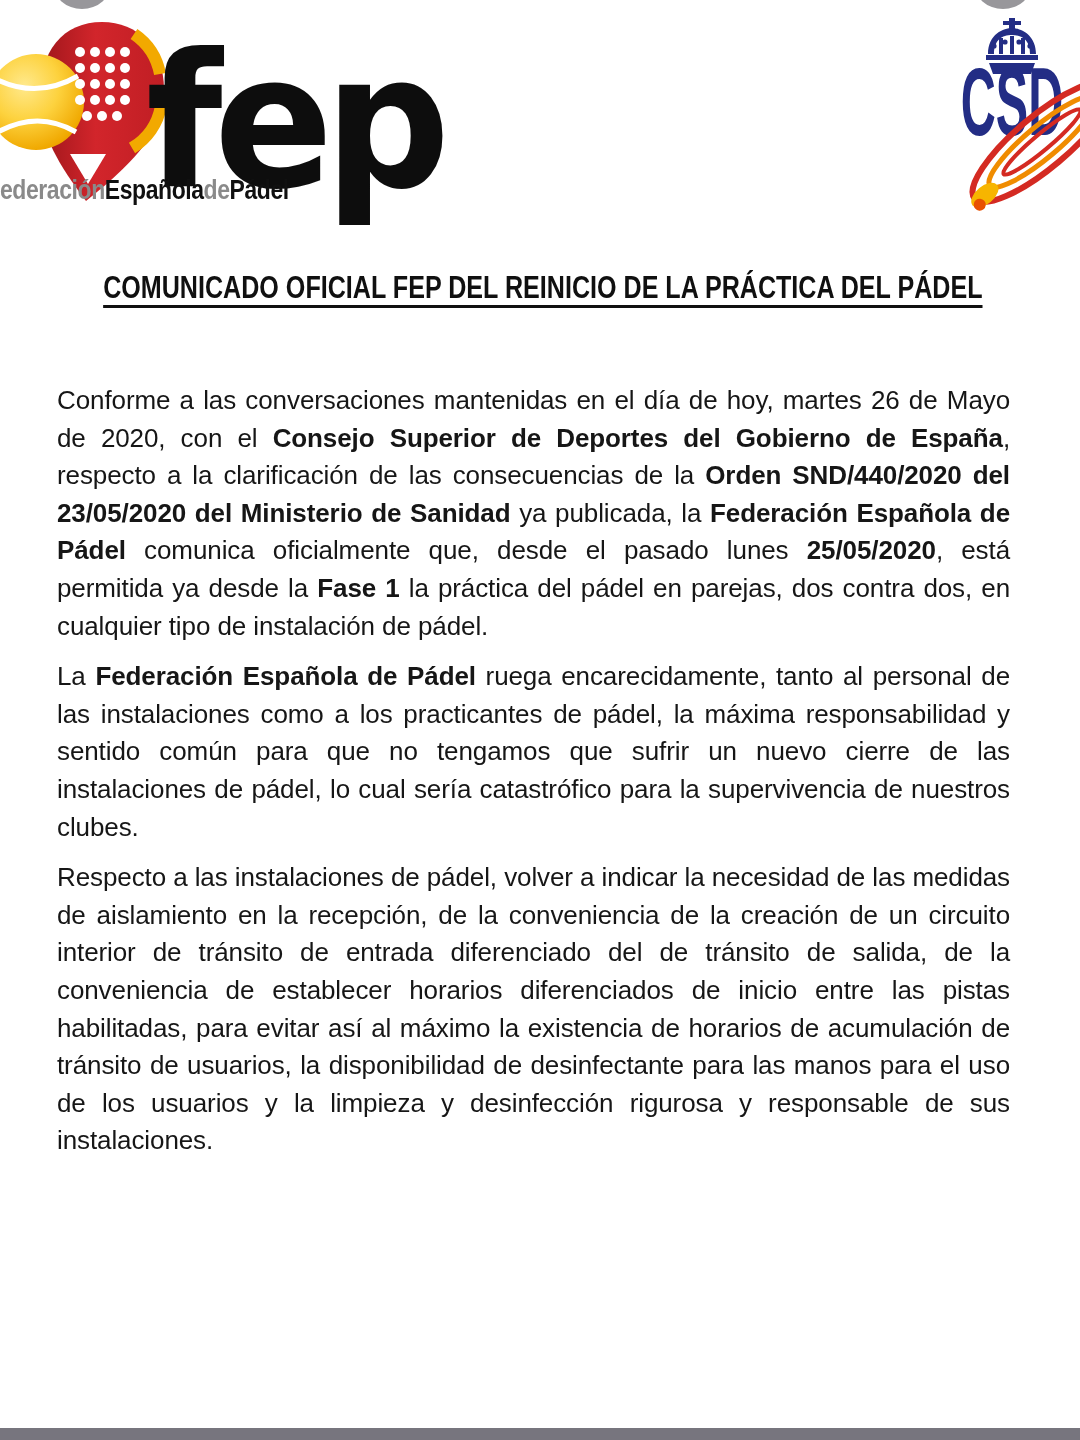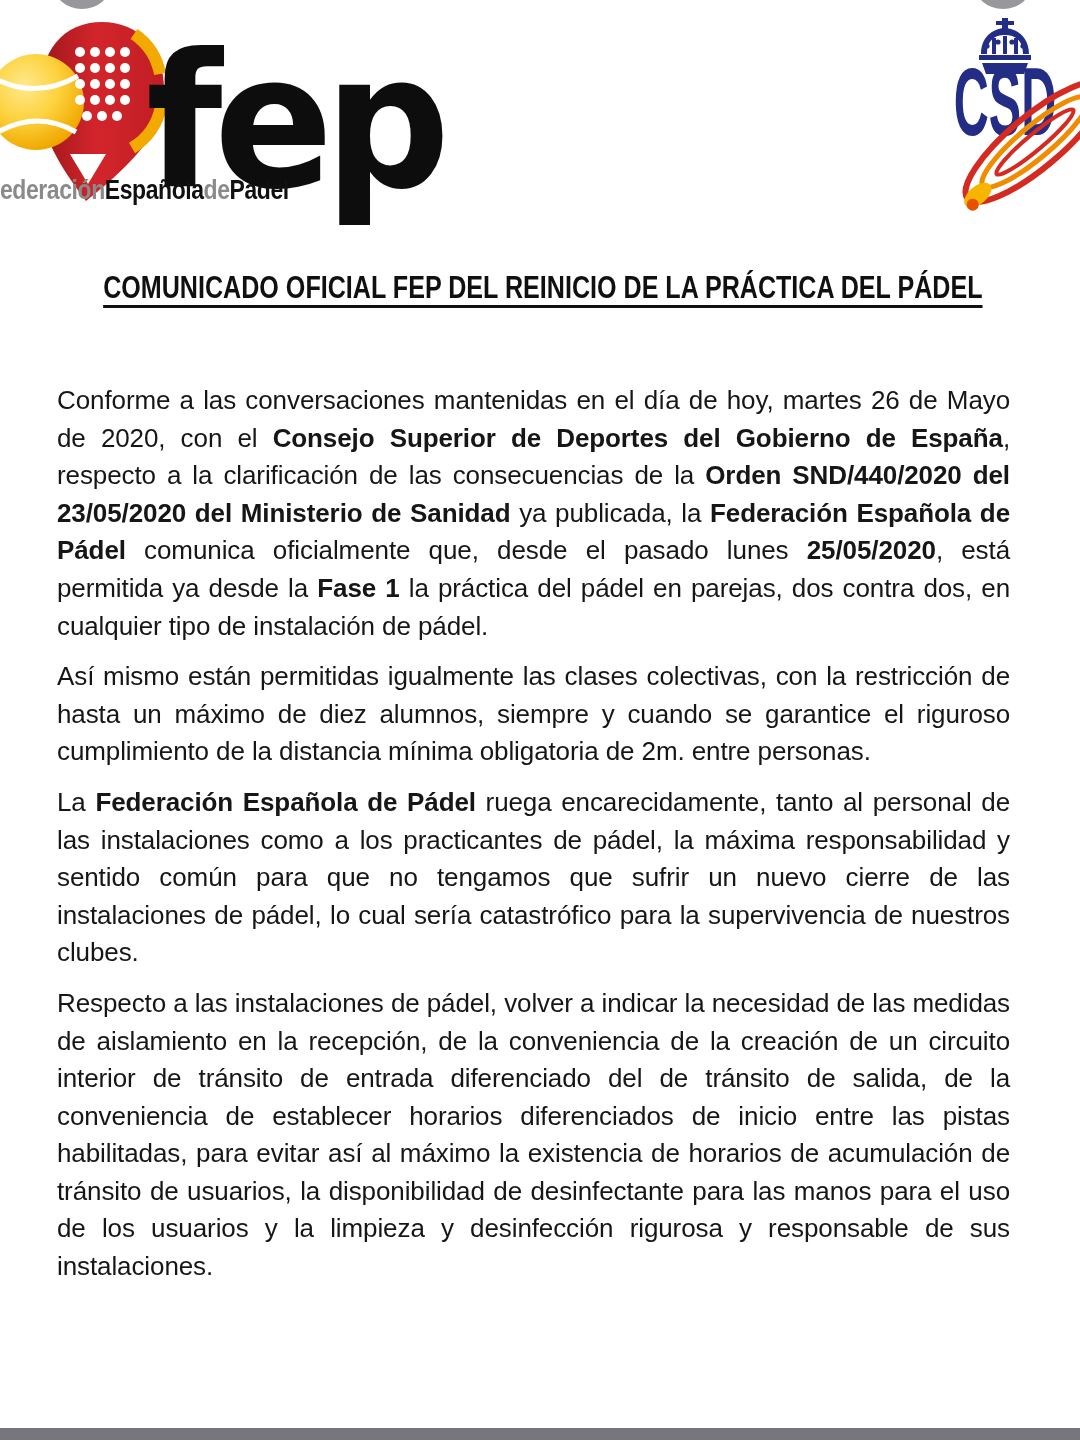--- a/index.html
+++ b/index.html
@@ -23,21 +23,21 @@
   }
   .fep-tagline{
     position:absolute;left:0;top:174px;white-space:nowrap;
     font-size:28px;font-weight:bold;color:var(--tagline-grey,#8a8a8a);
     letter-spacing:-.5px;transform:scaleX(.82);transform-origin:left top;
   }
   .fep-tagline b{color:#101010;}
   .fep-tagline span{font-weight:bold;color:var(--tagline-grey,#8a8a8a);}
 
   
-  .csd-logo{position:absolute;right:7px;top:14px;width:150px;height:200px;}
+  .csd-logo{position:absolute;right:0;top:14px;width:150px;height:200px;}
   .csd-logo svg{overflow:visible;}
 
   
   .doc-title{position:absolute;top:270px;left:0;width:100%;text-align:right;}
   .doc-title span{
     display:inline-block;white-space:nowrap;font-weight:bold;font-size:31px;color:#101010;
     transform:scaleX(.81);transform-origin:center top;
     text-decoration:underline;text-decoration-thickness:2.5px;text-underline-offset:7px;
   }
 
@@ -141,19 +141,18 @@
       </g>
     </svg>
   </div>
 
   <div class="doc-title">
     <span>COMUNICADO OFICIAL FEP DEL REINICIO DE LA PRÁCTICA DEL PÁDEL</span>
   </div>
 
   <div class="doc-body">
       <p><span>Conforme a las conversaciones mantenidas en el día de hoy, martes 26 de Mayo de 2020, con el </span><b>Consejo Superior de Deportes del Gobierno de España</b><span>, respecto a la clarificación de las consecuencias de la </span><b>Orden SND/440/2020 del 23/05/2020 del Ministerio de Sanidad</b><span> ya publicada, la </span><b>Federación Española de Pádel</b><span> comunica oficialmente que, desde el pasado lunes </span><b>25/05/2020</b><span>, está permitida ya desde la </span><b>Fase 1</b><span> la práctica del pádel en parejas, dos contra dos, en cualquier tipo de instalación de pádel.</span></p>
-      <p><span>Así mismo están permitidas igualmente las clases colectivas, con la restricción de hasta un máximo de diez alumnos, siempre y cuando se garantice el riguroso cumplimiento de la distancia mínima obligatoria de 2m. entre personas.</span></p>
       <p><span>La </span><b>Federación Española de Pádel</b><span> ruega encarecidamente, tanto al personal de las instalaciones como a los practicantes de pádel, la máxima responsabilidad y sentido común para que no tengamos que sufrir un nuevo cierre de las instalaciones de pádel, lo cual sería catastrófico para la supervivencia de nuestros clubes.</span></p>
       <p><span>Respecto a las instalaciones de pádel, volver a indicar la necesidad de las medidas de aislamiento en la recepción, de la conveniencia de la creación de un circuito interior de tránsito de entrada diferenciado del de tránsito de salida, de la conveniencia de establecer horarios diferenciados de inicio entre las pistas habilitadas, para evitar así al máximo la existencia de horarios de acumulación de tránsito de usuarios, la disponibilidad de desinfectante para las manos para el uso de los usuarios y la limpieza y desinfección rigurosa y responsable de sus instalaciones.</span></p>
     </div>
 
   <div class="bottom-bar"></div>
 </div>
 
 </body></html>

